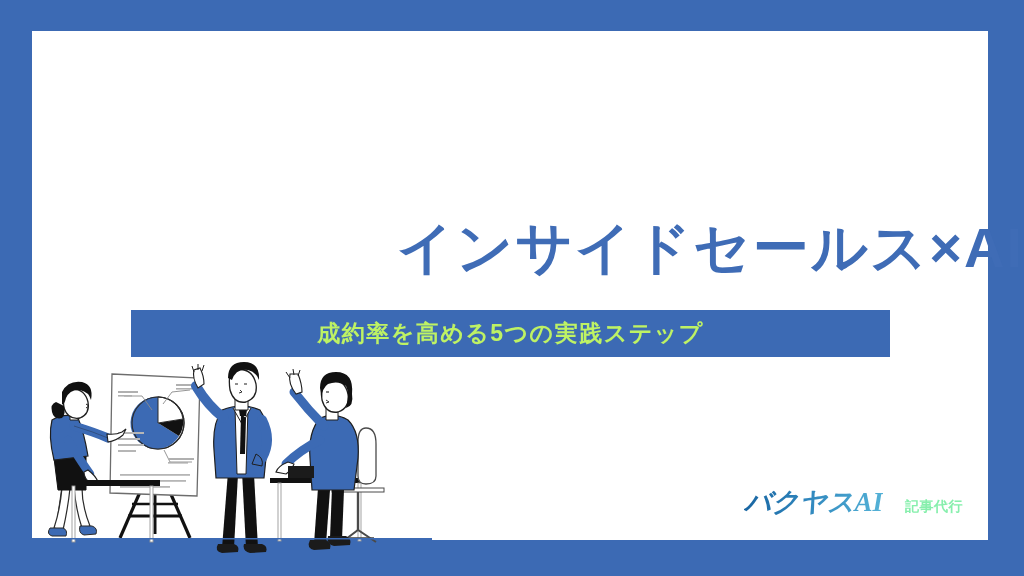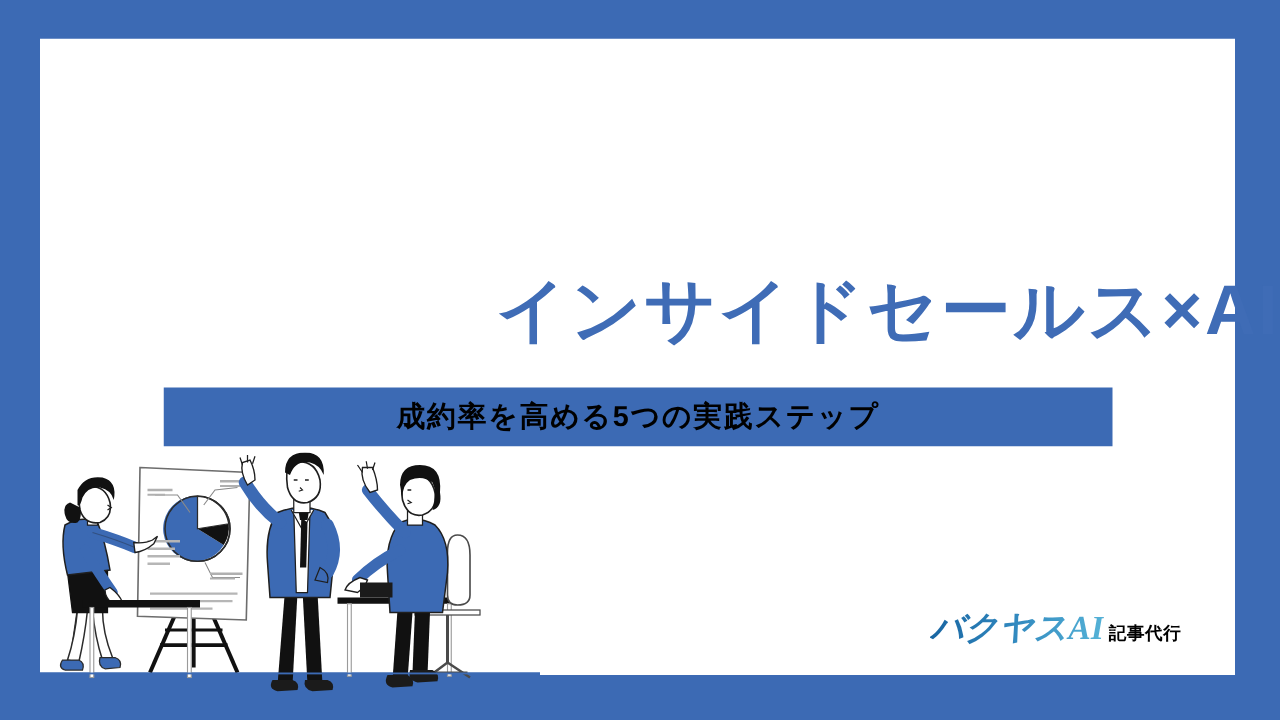--- a/index.html
+++ b/index.html
@@ -50,52 +50,52 @@
     left: 131px;
     top: 310px;
     width: 759px;
     height: 47px;
     background: #3c6ab4;
     display: flex;
     align-items: center;
     justify-content: center;
   }
   .subtitle-text {
-    color: #000000;
+    color: #bef264;
     font-size: 23px;
     font-weight: bold;
     letter-spacing: 1.5px;
     white-space: nowrap;
   }
 
   
   .logo {
     position: absolute;
     left: 744px;
     top: 484px;
     display: flex;
     align-items: baseline;
-    gap: 4px;
+    gap: 22px;
   }
   .logo-main {
     font-family: "Liberation Serif", "DejaVu Serif", serif;
     font-size: 27px;
     font-weight: bold;
     font-style: italic;
     background: linear-gradient(100deg, #1763a0 0%, #2f86bd 45%, #56b4d8 100%);
     -webkit-background-clip: text;
     background-clip: text;
     color: transparent;
     white-space: nowrap;
     letter-spacing: 0px;
   }
   .logo-sub {
     font-size: 14px;
     font-weight: bold;
-    color: #000000;
+    color: #86efac;
     white-space: nowrap;
     letter-spacing: 0.5px;
   }
 
   
   .illustration {
     position: absolute;
     left: 32px;
     top: 362px;
     width: 400px;

